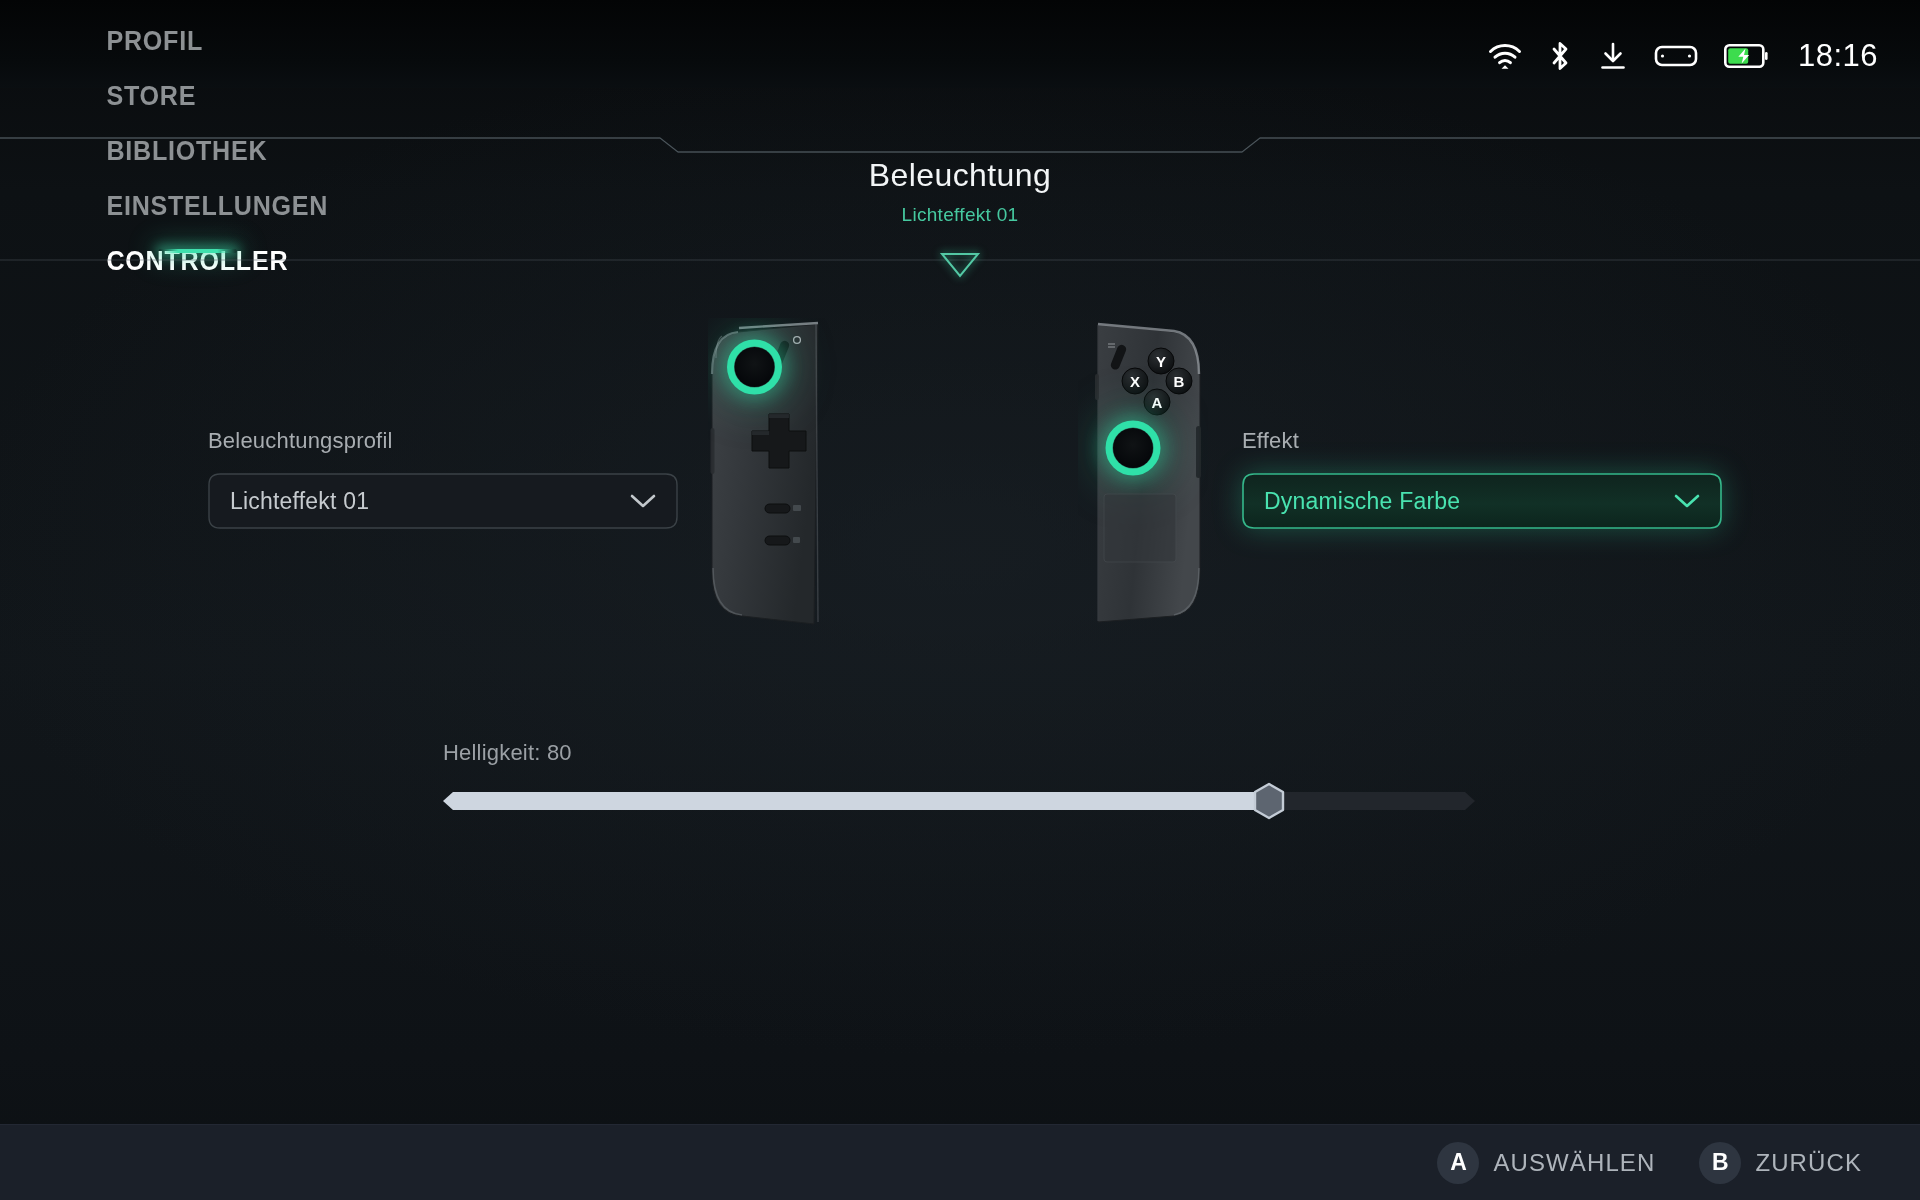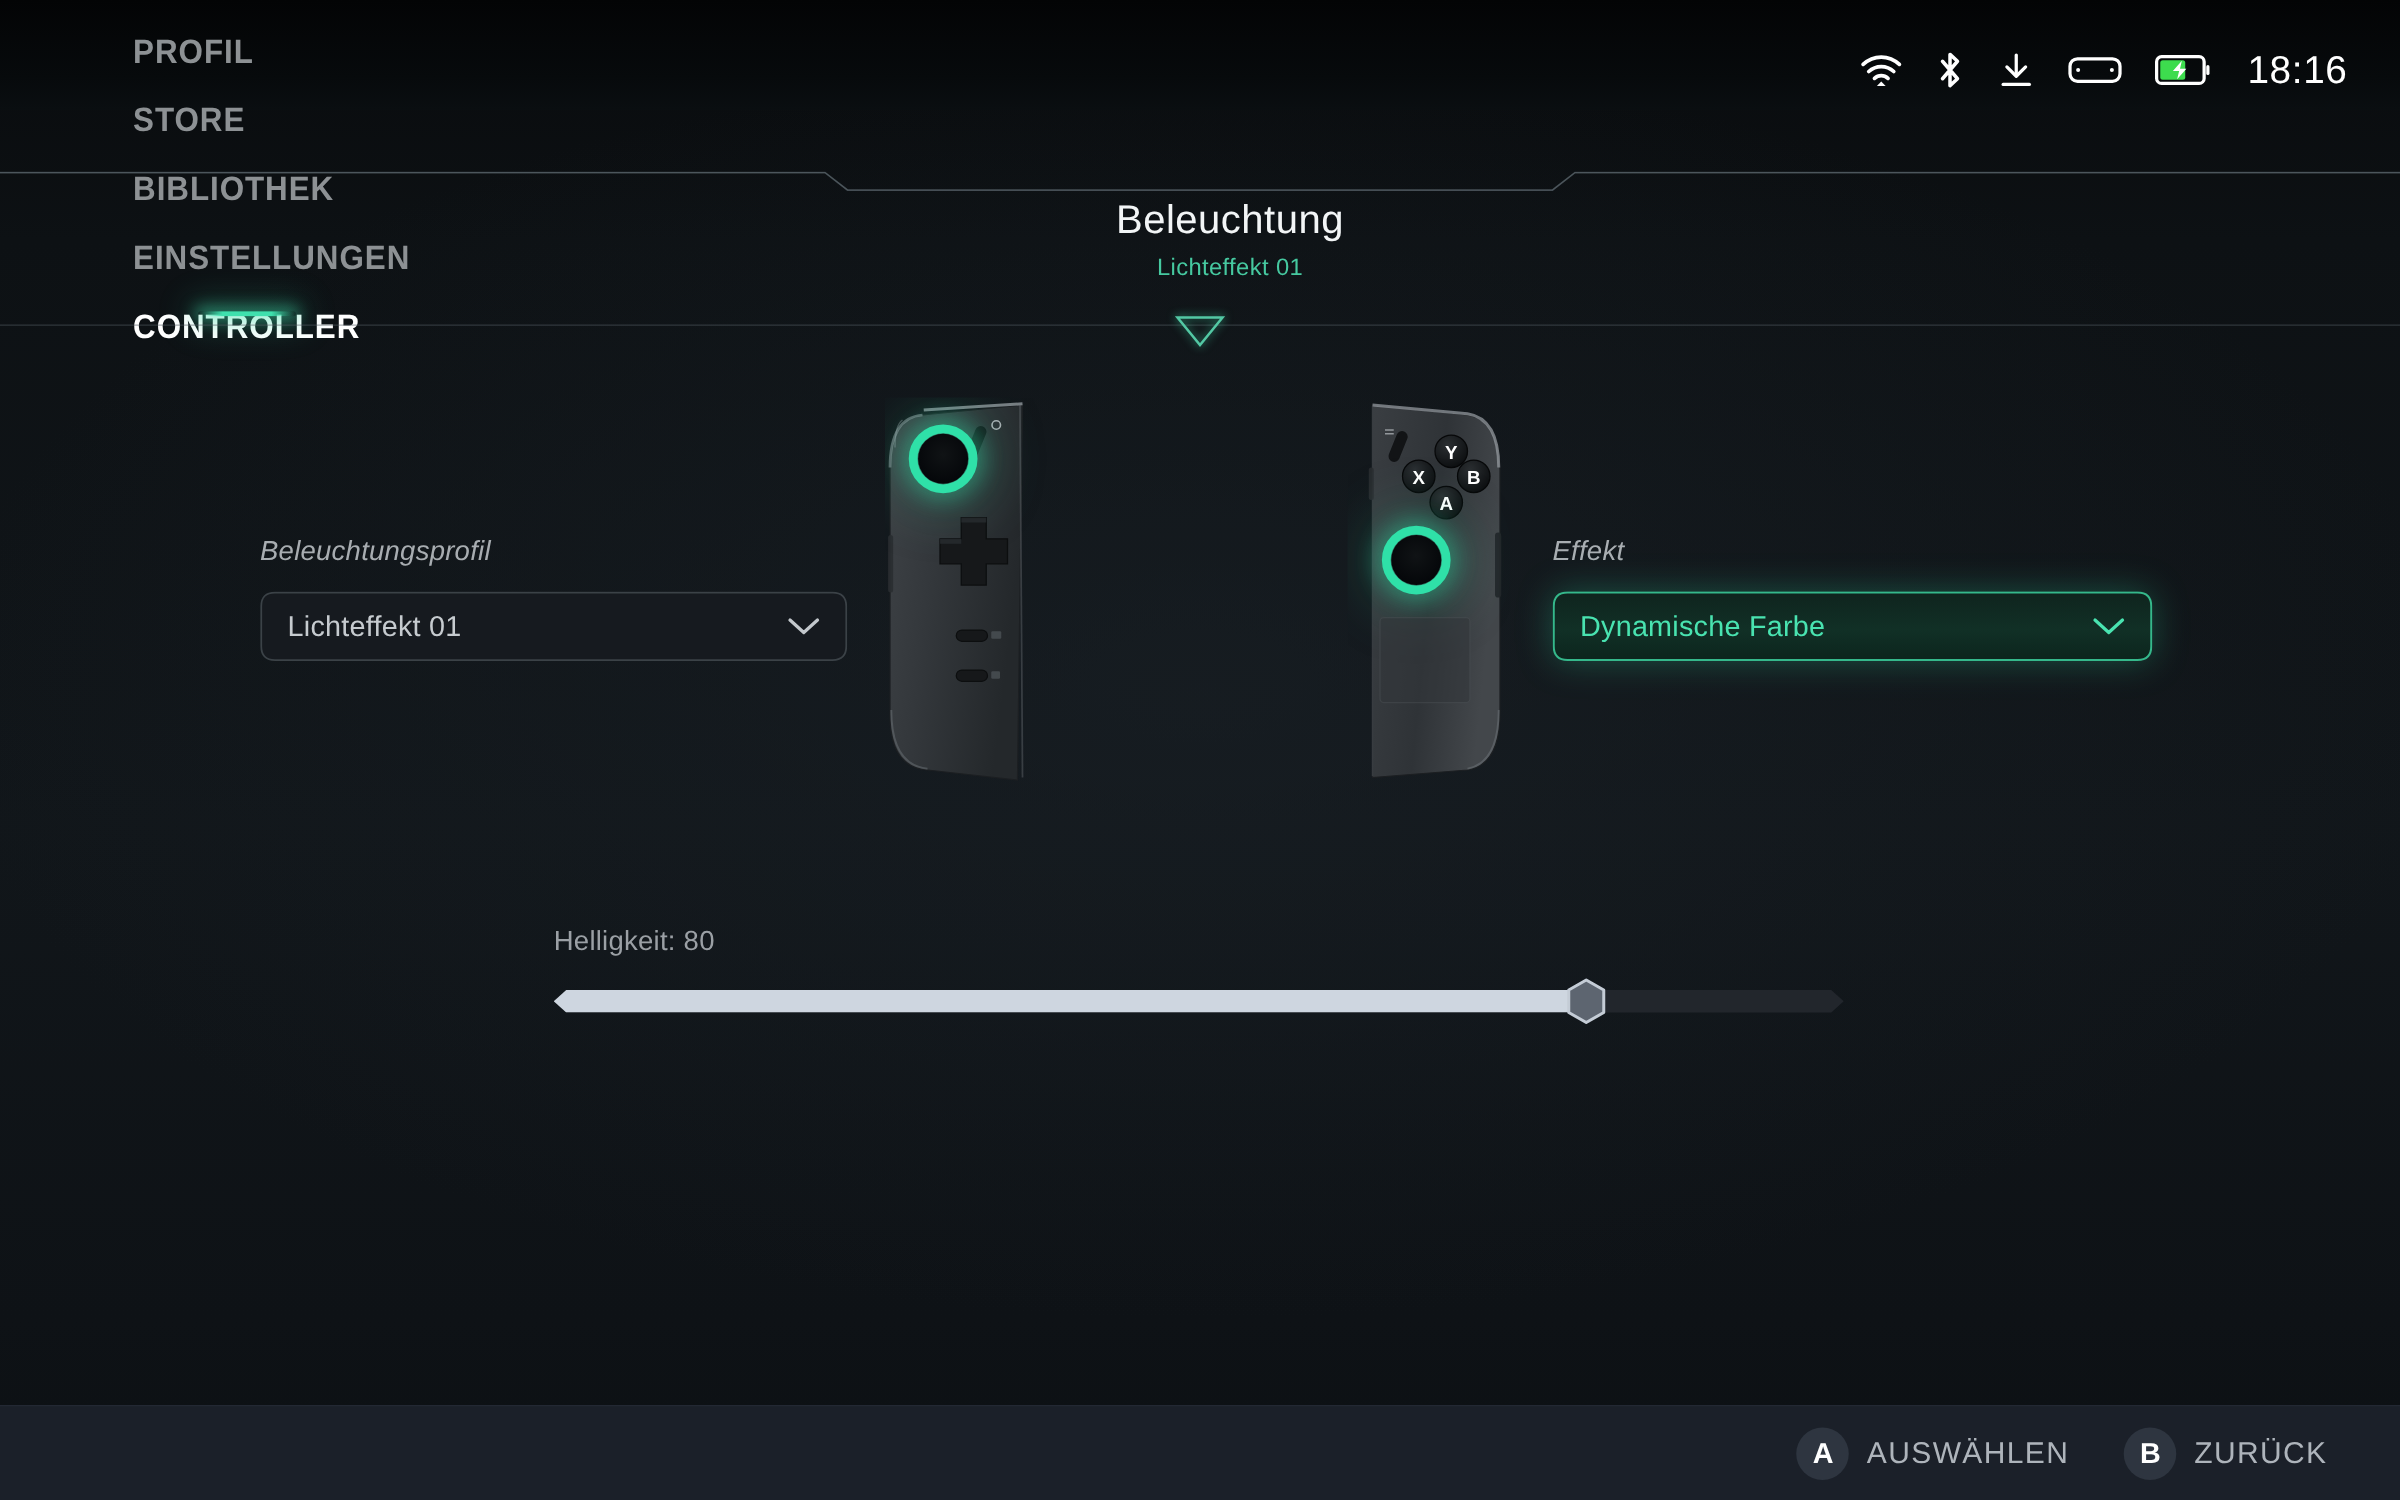--- a/index.html
+++ b/index.html
@@ -93,21 +93,20 @@
     letter-spacing: 0.5px;
     margin-left: 4px;
   }
 
   
   #section-head {
     position: absolute;
     top: 130px; left: 0;
     width: 1608px;
     height: 140px;
-    padding-left: 24px;
   }
   .frame-line-top, .frame-line-bottom {
     position: absolute;
     left: 0; width: 1920px;
     overflow: visible;
   }
   .frame-line-top { top: 0; }
   .frame-line-bottom { top: 112px; }
 
   #section-title {
@@ -145,21 +144,20 @@
   
   .opt-col { position: absolute; top: 428px; }
   .opt-col.left  { left: 208px;  width: 470px; }
   .opt-col.right { left: 1242px; width: 480px; }
 
   .opt-label {
     font-size: 22px;
     color: #a8adb1;
     margin-bottom: 19px;
     letter-spacing: 0.2px;
-    font-style: italic;
   }
   .opt-col.right .opt-label { color: #a9aeb2; }
 
   .dropdown {
     position: relative;
     height: 56px;
     display: flex;
     align-items: center;
     padding: 0 22px;
     cursor: pointer;

